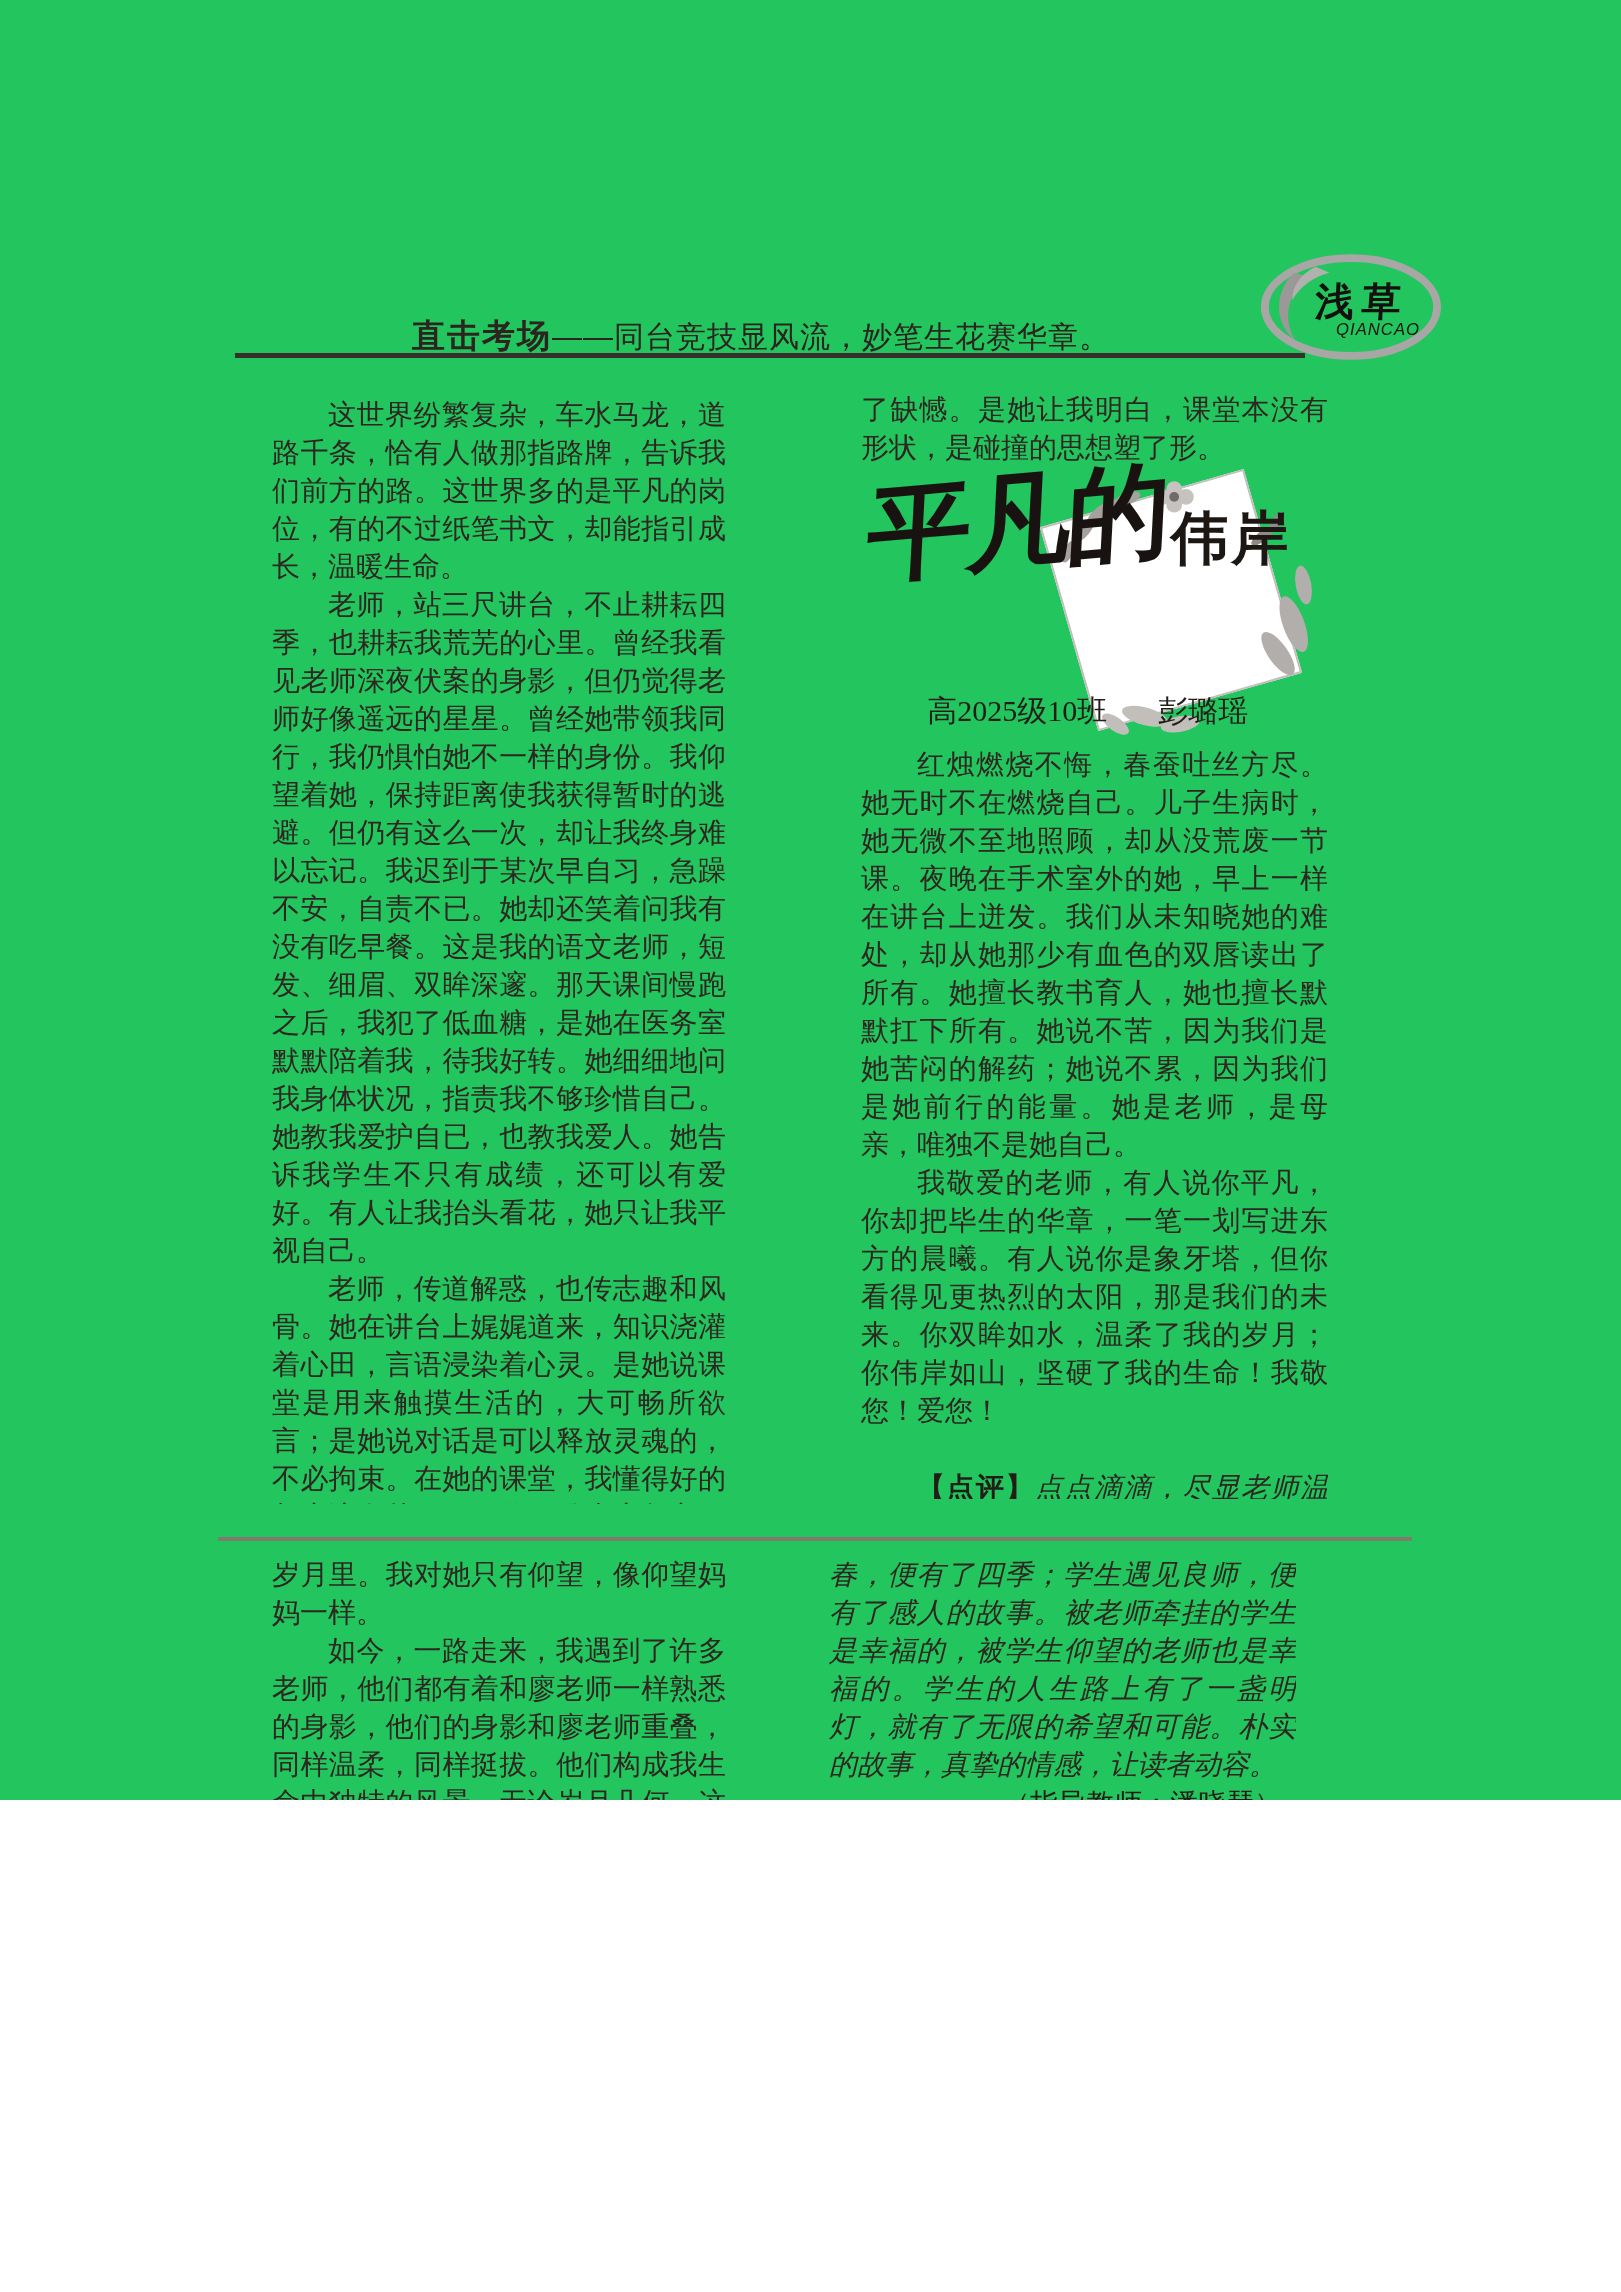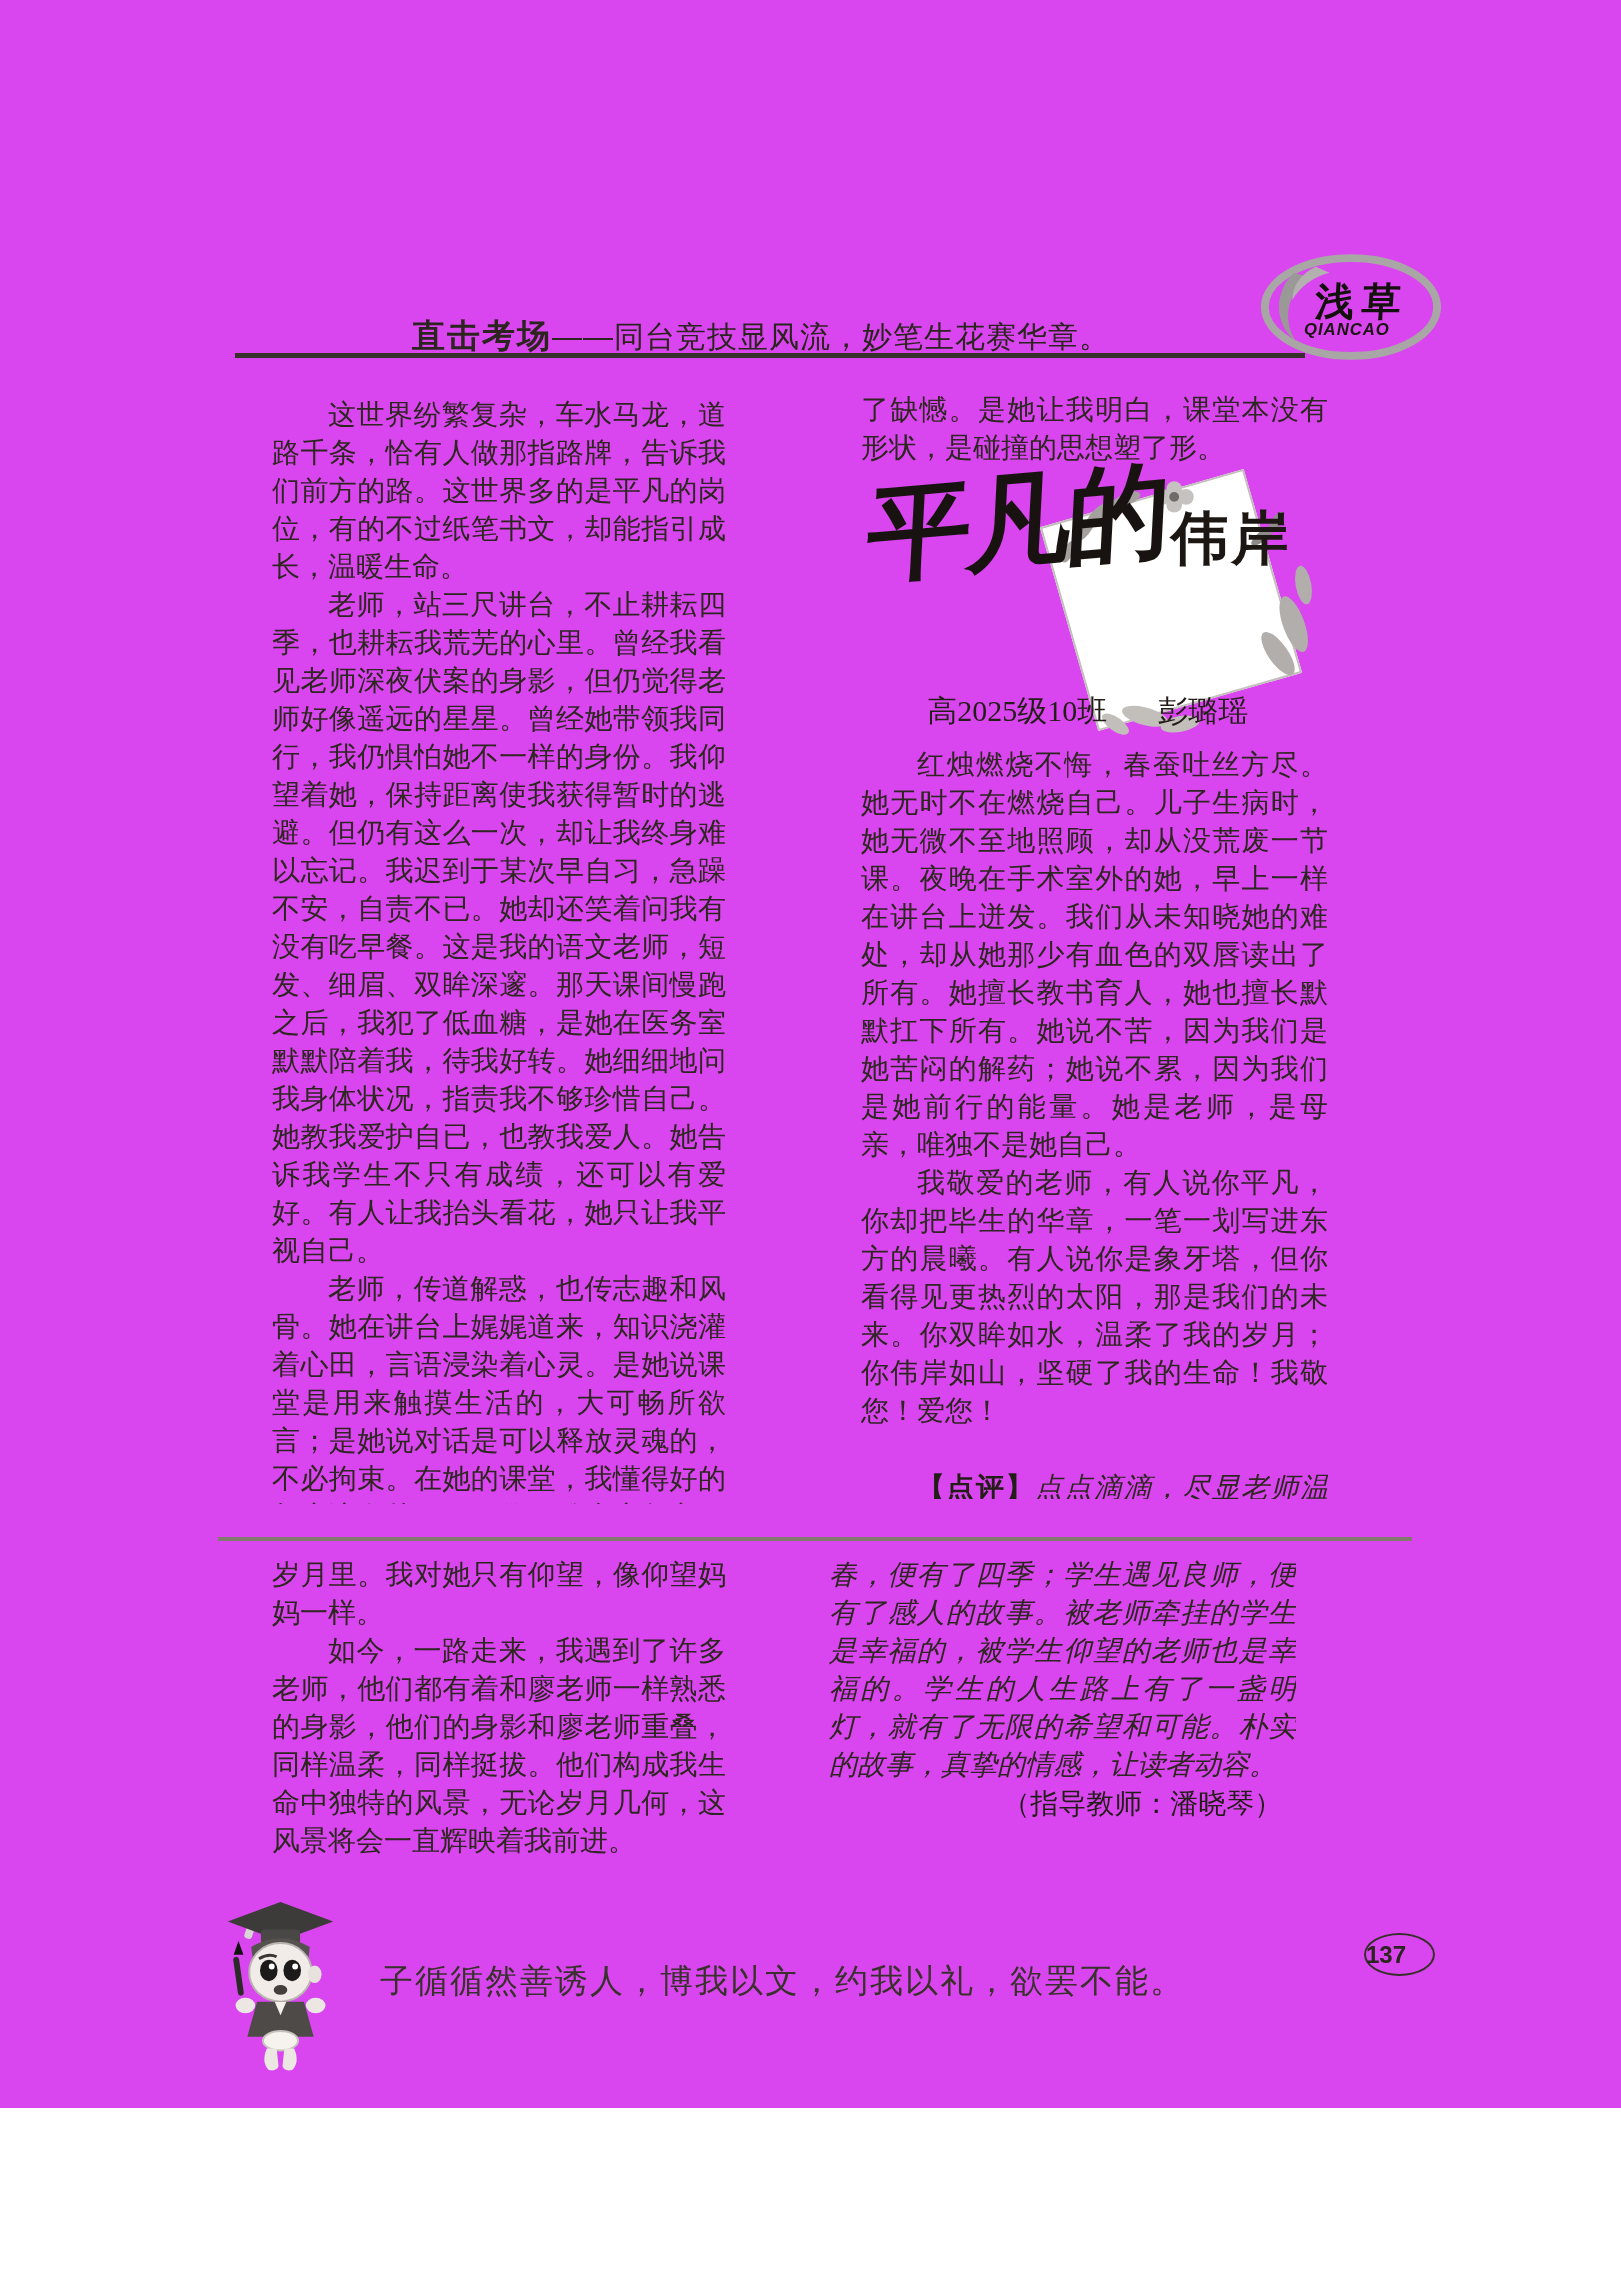--- a/index.html
+++ b/index.html
@@ -1,19 +1,19 @@
 <!DOCTYPE html>
 <html><head>
 <meta charset="utf-8">
 <style>
   html,body{margin:0;padding:0;background:#ffffff;}
   .page{
     position:relative;
-    width:1621px;height:2108px;
-    background:#d946ef;
+    width:1621px;height:1800px;
+    background:#22c55e;
     font-family:"Liberation Serif","DejaVu Serif",serif;
     color:#2e2620;
     overflow:hidden;
   }
   
   .header-title{
     position:absolute;top:314px;left:218px;width:1086px;
     text-align:center;white-space:nowrap;
     font-family:"Liberation Sans","DejaVu Sans",sans-serif;
     font-size:30px;color:#2b241f;
@@ -26,23 +26,23 @@
   }
   .logo{position:absolute;top:253px;left:1257px;width:184px;height:108px;}
   .logo svg{position:absolute;top:0;left:0;}
   .logo-cn{
     position:absolute;top:21.6px;left:51px;width:108px;text-align:center;
     font-family:"Liberation Serif","DejaVu Serif",serif;
     font-weight:bold;font-size:39px;color:#14100d;letter-spacing:7.8px;
     transform:skewX(-4deg);
   }
   .logo-en{
-    position:absolute;top:67px;left:47px;width:116px;text-align:left;
-    font-family:"Liberation Sans","DejaVu Sans",sans-serif;
-    font-style:italic;font-weight:bold;font-size:16.7px;color:#1a1511;letter-spacing:1px;
+    position:absolute;top:67px;left:47px;width:116px;text-align:right;
+    font-family:"Liberation Sans","DejaVu Sans",sans-serif;
+    font-style:italic;font-weight:normal;font-size:16.7px;color:#1a1511;letter-spacing:1px;
   }
   
   .col{position:absolute;font-size:28px;line-height:38px;text-align:justify;}
   .col p{margin:0;padding:0;}
   .indent{text-indent:2em;}
   .col-left-top {top:396px;left:272px;width:454px;height:1108px;overflow:hidden;}
   .col-right-top{top:391px;left:829px;width:467px;height:1108px;overflow:hidden;margin-left:32px;}
   
   .title-block{position:relative;width:476px;height:263px;margin:9.8px 0 5.9px -9.8px;}
   .title-art{position:absolute;top:0;left:0;z-index:0;}

